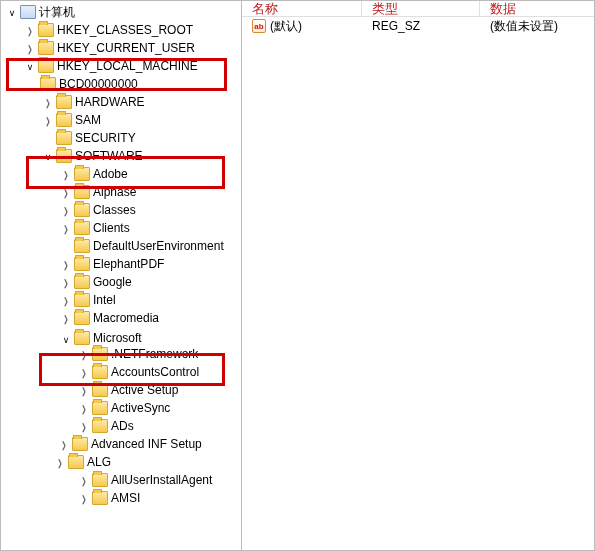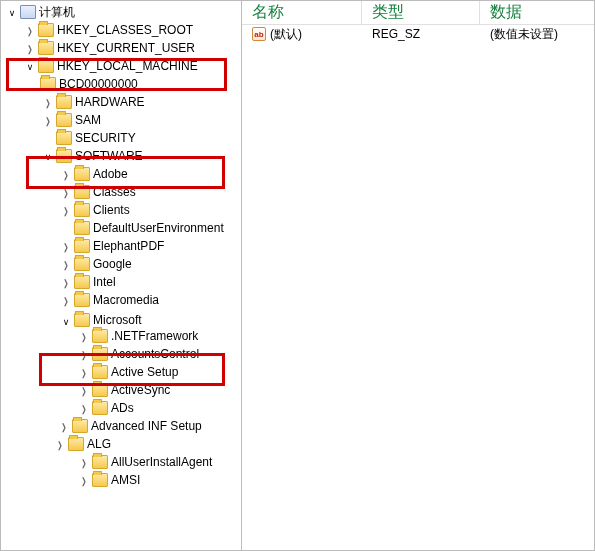--- a/index.html
+++ b/index.html
@@ -22,25 +22,25 @@
     position: relative;
     padding-top: 2px;
   }
   .right-pane {
     flex: 1;
     display: flex;
     flex-direction: column;
   }
   .header-row {
     display: flex;
-    height: 24px;
+    height: 16px;
     align-items: center;
     border-bottom: 1px solid #e0e0e0;
-    font-size: 16px;
-    color: #15803d;
+    font-size: 13px;
+    color: #b91c1c;
   }
   .header-cell {
     padding: 0 10px;
     border-right: 1px solid #e0e0e0;
     height: 100%;
     display: flex;
     align-items: center;
   }
   .col-name { width: 120px; }
   .col-type { width: 118px; }
@@ -160,20 +160,25 @@
     </div>
     <div class="node" style="padding-left: 40px;">
       <span class="arrow expanded"></span>
       <span class="icon folder"></span>
       <span class="label">SOFTWARE</span>
     </div>
     <div class="node" style="padding-left: 58px;">
       <span class="arrow collapsed"></span>
       <span class="icon folder"></span>
       <span class="label">Adobe</span>
+    </div>
+    <div class="node" style="padding-left: 58px;">
+      <span class="arrow collapsed"></span>
+      <span class="icon folder"></span>
+      <span class="label">Alphase</span>
     </div>
     <div class="node" style="padding-left: 58px;">
       <span class="arrow collapsed"></span>
       <span class="icon folder"></span>
       <span class="label">Classes</span>
     </div>
     <div class="node" style="padding-left: 58px;">
       <span class="arrow collapsed"></span>
       <span class="icon folder"></span>
       <span class="label">Clients</span>

